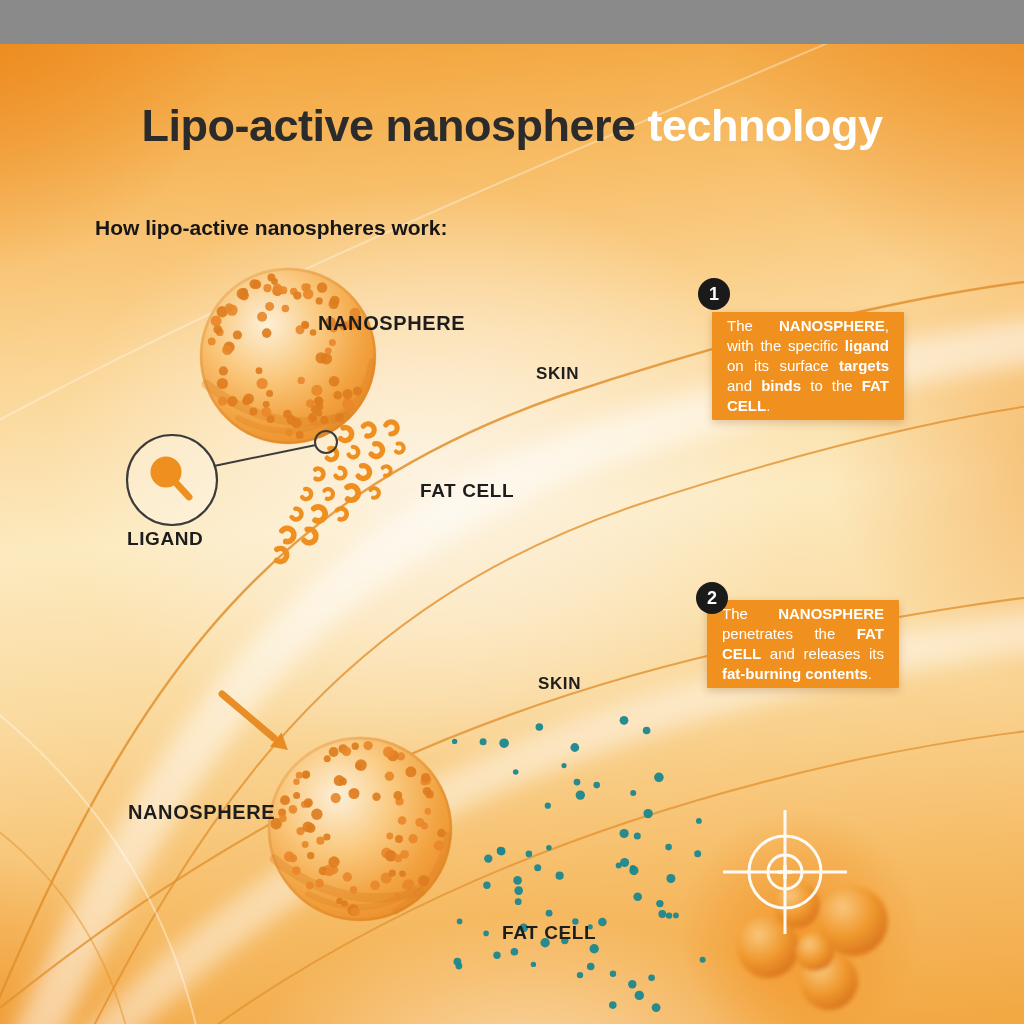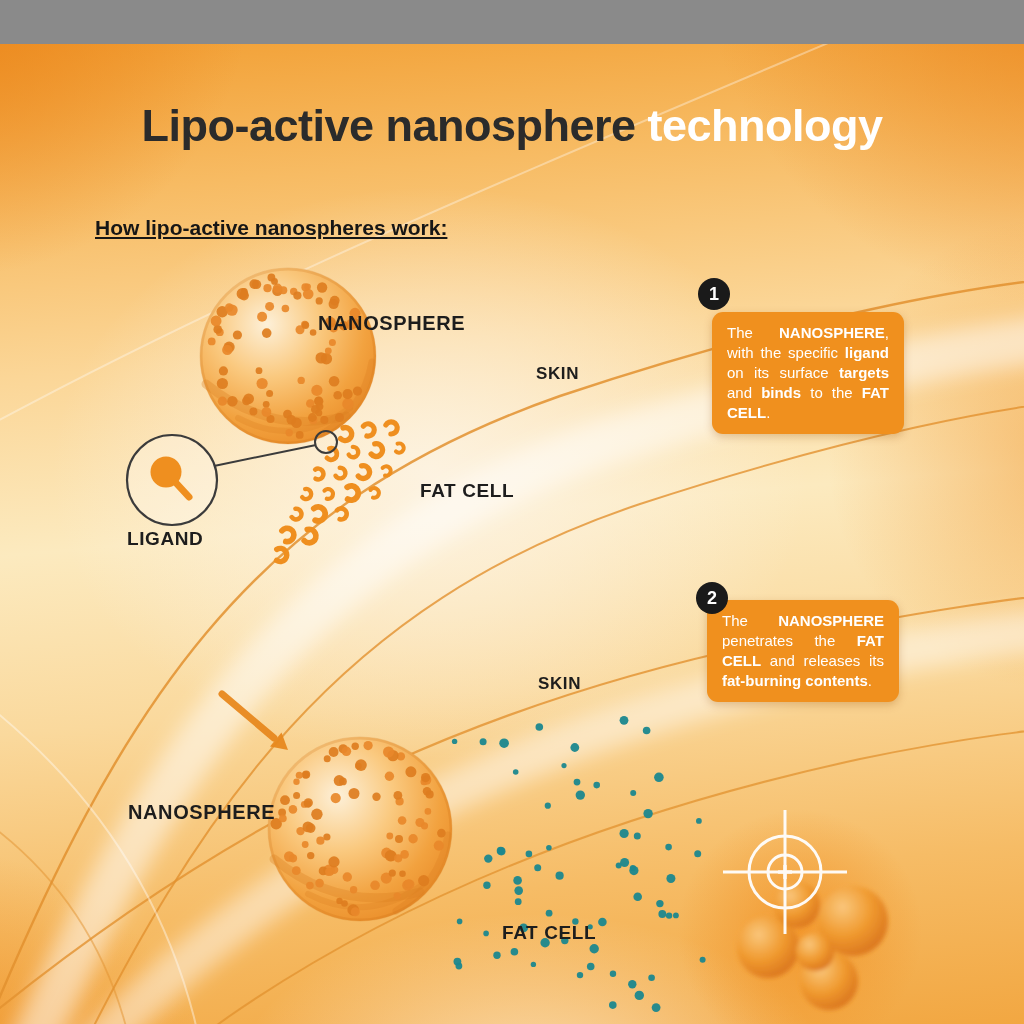--- a/index.html
+++ b/index.html
@@ -25,38 +25,38 @@
   .title{
     position:absolute; top:56px; left:0; width:100%;
     text-align:center; font-size:45px; font-weight:700; letter-spacing:-0.5px;
     z-index:4; white-space:nowrap;
   }
   .title .t-dark{ color:#2b2b2b; }
   .title .t-light{ color:#ffffff; }
 
   .subtitle{
     position:absolute; left:95px; top:172px;
-    font-size:21px; font-weight:700; color:#161616; z-index:4;text-decoration:underline;
+    font-size:21px; font-weight:700; color:#161616; z-index:4;
   }
 
   .dlabel{
     position:absolute; font-weight:700; color:#1d1d1d;
     letter-spacing:0.6px; z-index:4; white-space:nowrap;
   }
   #label-nanosphere-top   { left:318px; top:268px; font-size:20px; }
   #label-skin-top         { left:536px; top:320px; font-size:17px; }
   #label-fatcell-top      { left:420px; top:436px; font-size:19px; }
   #label-ligand           { left:127px; top:484px; font-size:19px; }
   #label-skin-bottom      { left:538px; top:630px; font-size:17px; }
   #label-nanosphere-bottom{ left:128px; top:757px; font-size:20px; }
   #label-fatcell-bottom   { left:502px; top:878px; font-size:19px; }
 
   .step-card{
-    position:absolute; width:192px; background:#f0901e; border-radius:11px;
-    padding:11px 15px; color:#ffffff; font-size:15px; line-height:1.34;
+    position:absolute; width:192px; background:#f0901e; border-radius:1px;
+    padding:4px 15px; color:#ffffff; font-size:15px; line-height:1.34;
     text-align:justify; z-index:5;
     box-shadow:0 3px 8px rgba(150,75,0,0.28);
   }
   #step-card-1{ left:712px; top:268px; }
   #step-card-2{ left:707px; top:556px; }
   .seg-bold{ font-weight:700; }
 
   .step-badge{
     position:absolute; width:32px; height:32px; border-radius:50%;
     background:#1a1a1a; color:#ffffff; font-weight:700; font-size:18px;

